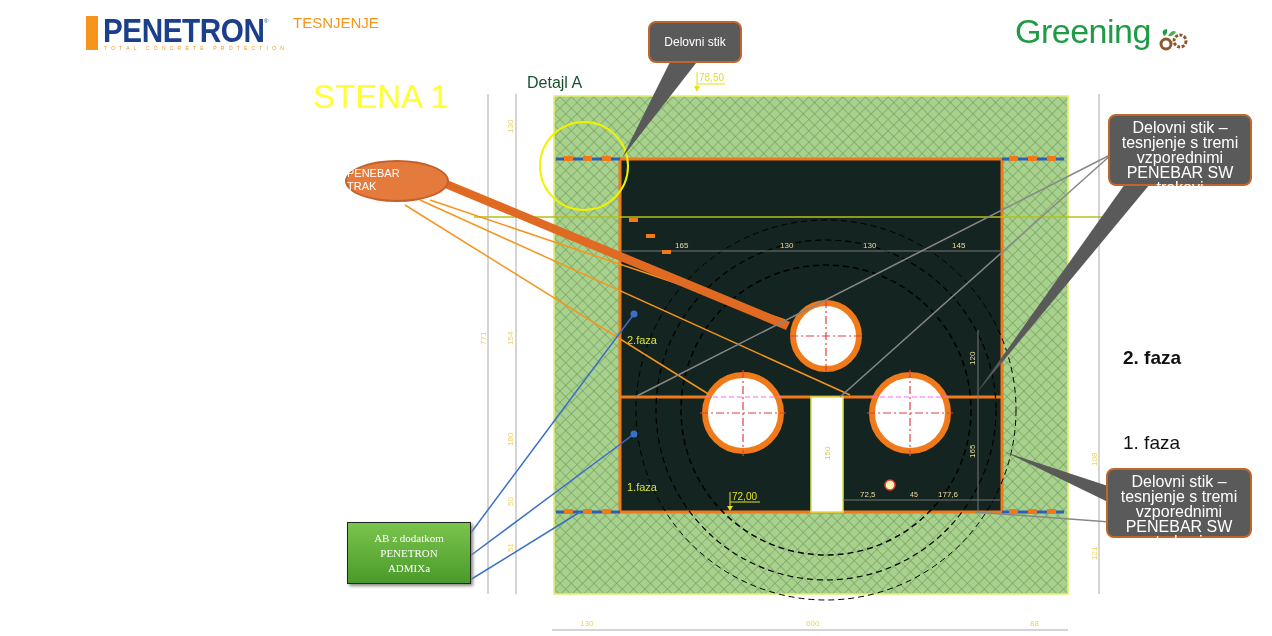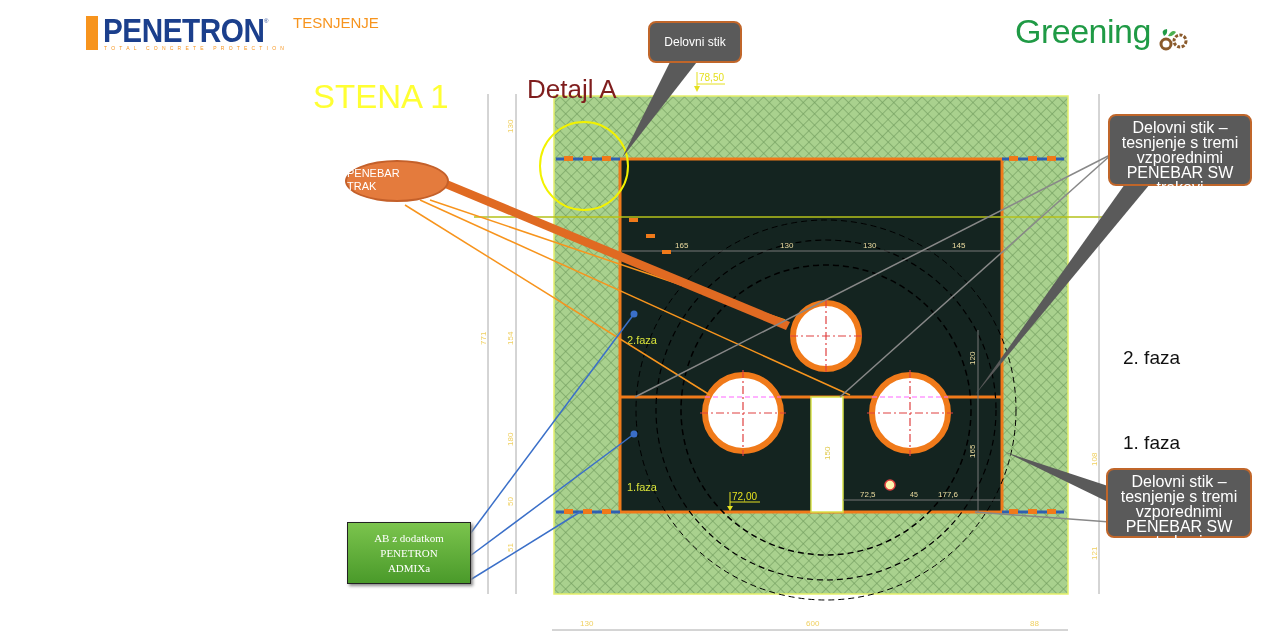--- a/index.html
+++ b/index.html
@@ -7,29 +7,29 @@
   .abs{position:absolute;}
   #logo-penetron{left:86px;top:16px;width:180px;height:36px;}
   #logo-bar{position:absolute;left:0;top:0;width:12px;height:34px;background:#f7941d;}
   #logo-word{position:absolute;left:17px;top:-4px;font-family:"Liberation Sans",sans-serif;font-weight:bold;font-size:33px;color:#1b3f8c;letter-spacing:-0.5px;transform:scaleX(0.9);transform-origin:left top;}
   #logo-tag{position:absolute;left:18px;top:29px;font-size:5px;letter-spacing:4.2px;color:#f7941d;white-space:nowrap;}
   #logo-reg{position:absolute;left:178px;top:2px;font-size:6px;color:#1b3f8c;}
   #subtitle{left:293px;top:14px;font-size:15px;color:#f7941d;}
   #greening{left:1015px;top:12px;font-size:34px;color:#1f9a45;letter-spacing:-0.5px;}
   #greening-mark{left:1158px;top:26px;width:32px;height:26px;}
   #stena{left:313px;top:78px;font-size:33px;color:#ffff33;}
-  #detajl{left:527px;top:74px;font-size:26px;color:#7f1d1d;}
+  #detajl{left:527px;top:74px;font-size:16px;color:#14532d;}
   .callout{position:absolute;background:#5a5a5a;border:2px solid #c0662a;border-radius:8px;color:#fff;text-align:center;font-size:16px;line-height:15px;}
   #co-top{left:648px;top:21px;width:90px;height:38px;line-height:38px;font-size:12px;text-align:center;}
   #co-right1{left:1108px;top:114px;width:144px;height:72px;padding-top:4px;box-sizing:border-box;}
   #co-right2{left:1106px;top:468px;width:146px;height:70px;padding-top:4px;box-sizing:border-box;}
   #penebar{left:345px;top:160px;width:104px;height:42px;background:#e47b3d;border:2px solid #c4602a;border-radius:50%;color:#fff;text-align:left;font-size:11px;line-height:13px;padding-top:5px;box-sizing:border-box;}
   #ab-box{left:347px;top:522px;width:124px;height:62px;background:linear-gradient(#7bc44d,#4a9a2a);border:1px solid #222;color:#fff;text-align:center;font-size:11px;line-height:15px;padding-top:8px;box-sizing:border-box;box-shadow:2px 2px 3px #888;font-family:Liberation Serif, serif;}
   .faza-r{font-size:19px;color:#111;}
-  #faza2r{left:1123px;top:347px;}
+  #faza2r{left:1123px;top:347px;font-weight:bold;}
   #faza1r{left:1123px;top:432px;}
   svg text{font-family:"Liberation Sans",sans-serif;}
 </style>
 </head>
 <body>
 
 <div id="logo-penetron" class="abs">
   <div id="logo-bar"></div>
   <div id="logo-word">PENETRON</div>
   <div id="logo-reg">®</div>

